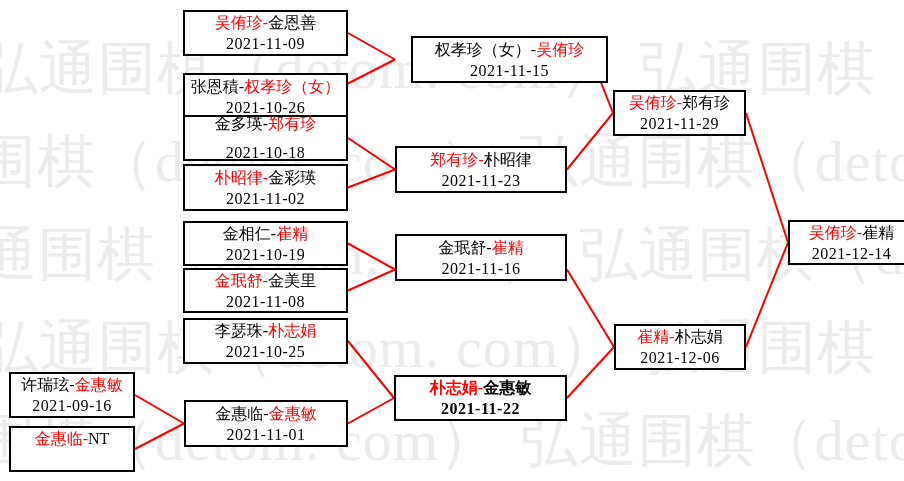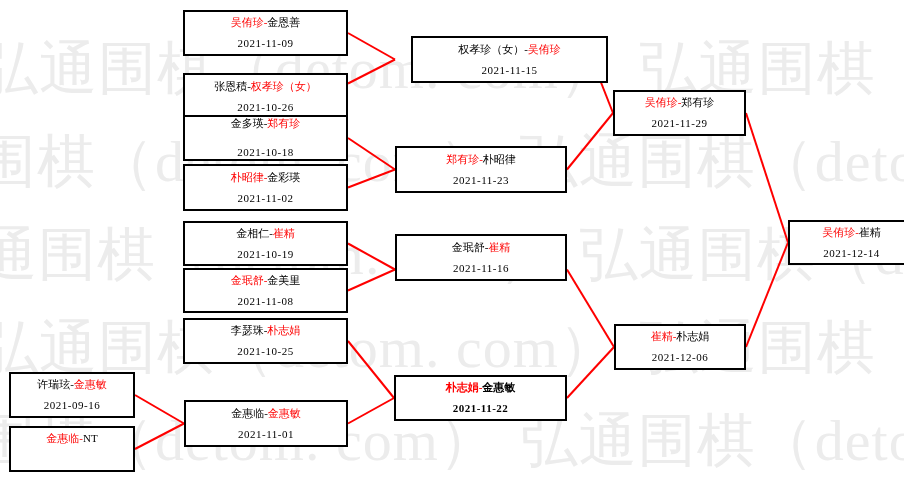--- a/index.html
+++ b/index.html
@@ -19,21 +19,21 @@
   .wm-row:nth-child(3){top:216px;left:-80px;}
   .wm-row:nth-child(4){top:309px;left:-20px;}
   .wm-row:nth-child(5){top:402px;left:-140px;}
   
   .lines{position:absolute;left:0;top:0;z-index:1;}
   
   .box{
     position:absolute;z-index:2;box-sizing:border-box;
     border:2px solid #000;background:#ffffff;
     display:flex;flex-direction:column;align-items:center;justify-content:center;
-    text-align:center;font-size:11px;line-height:21px;color:#000;
+    text-align:center;font-size:16px;line-height:21px;color:#000;
   }
   .names{white-space:nowrap;}
   .date{white-space:nowrap;letter-spacing:.5px;min-height:21px;}
   .red{color:#fe0000;}
   .black{color:#000000;}
 </style>
 </head>
 <body>
 
 <div class="stage">

